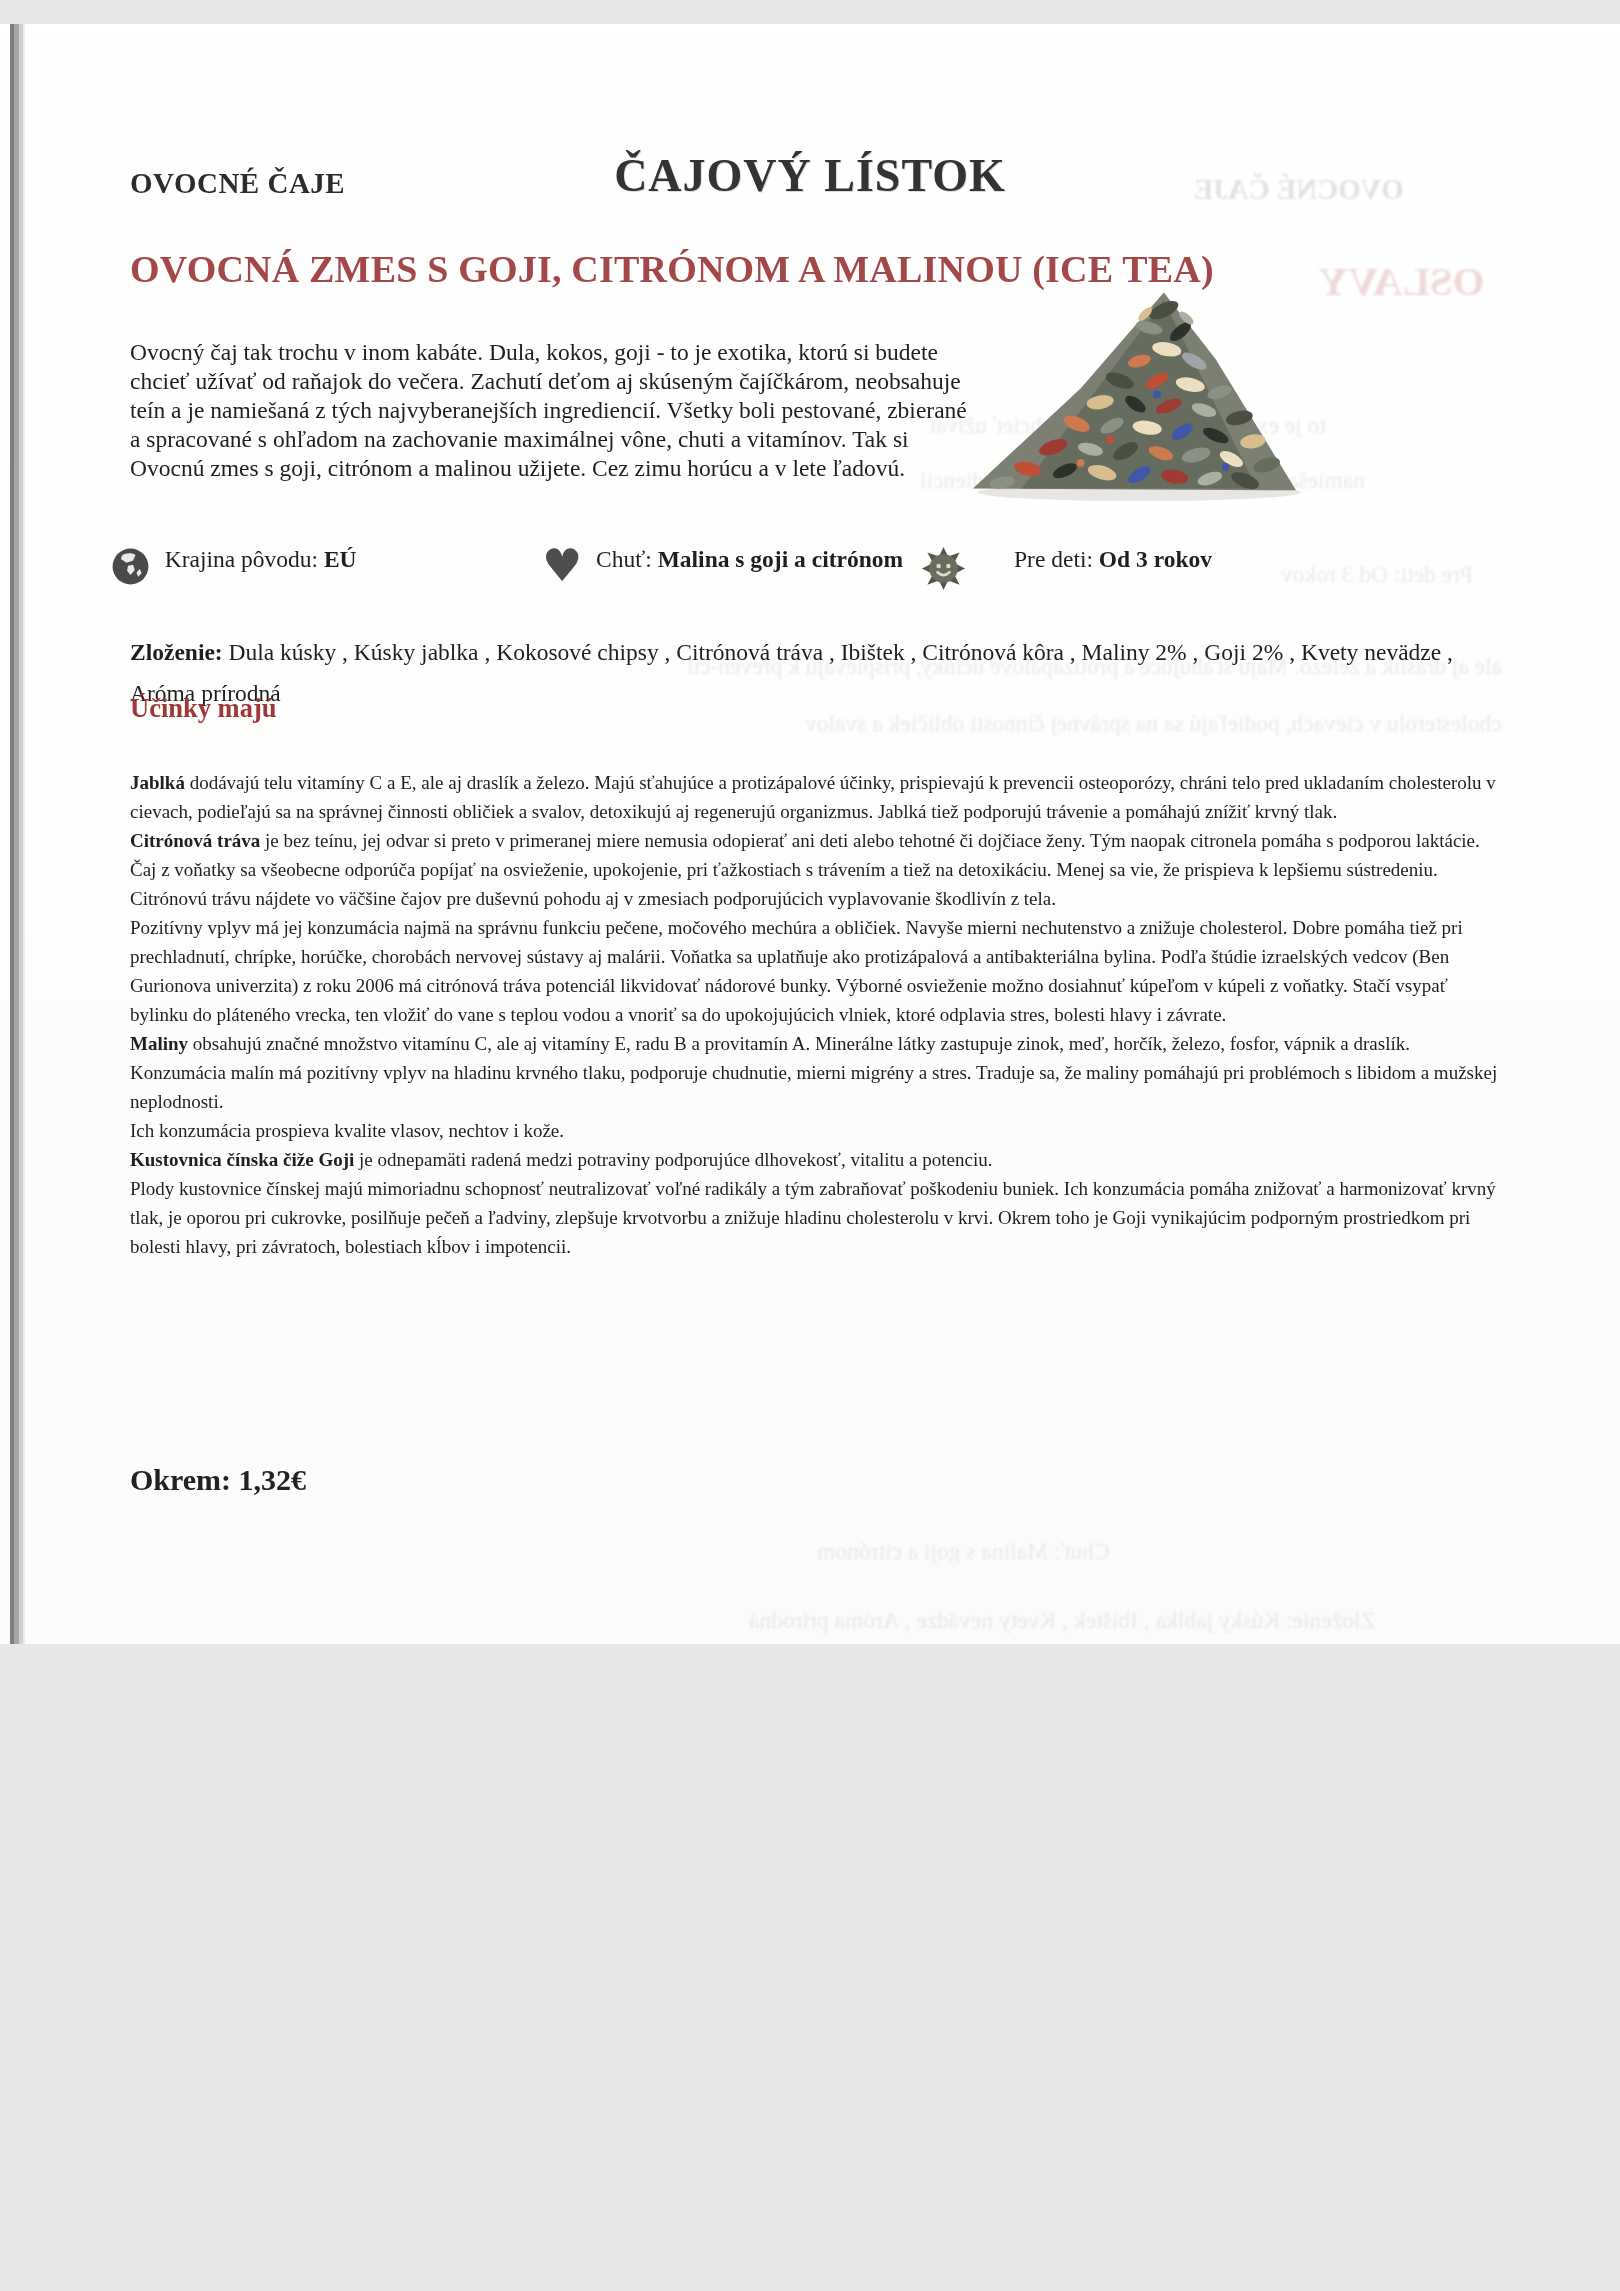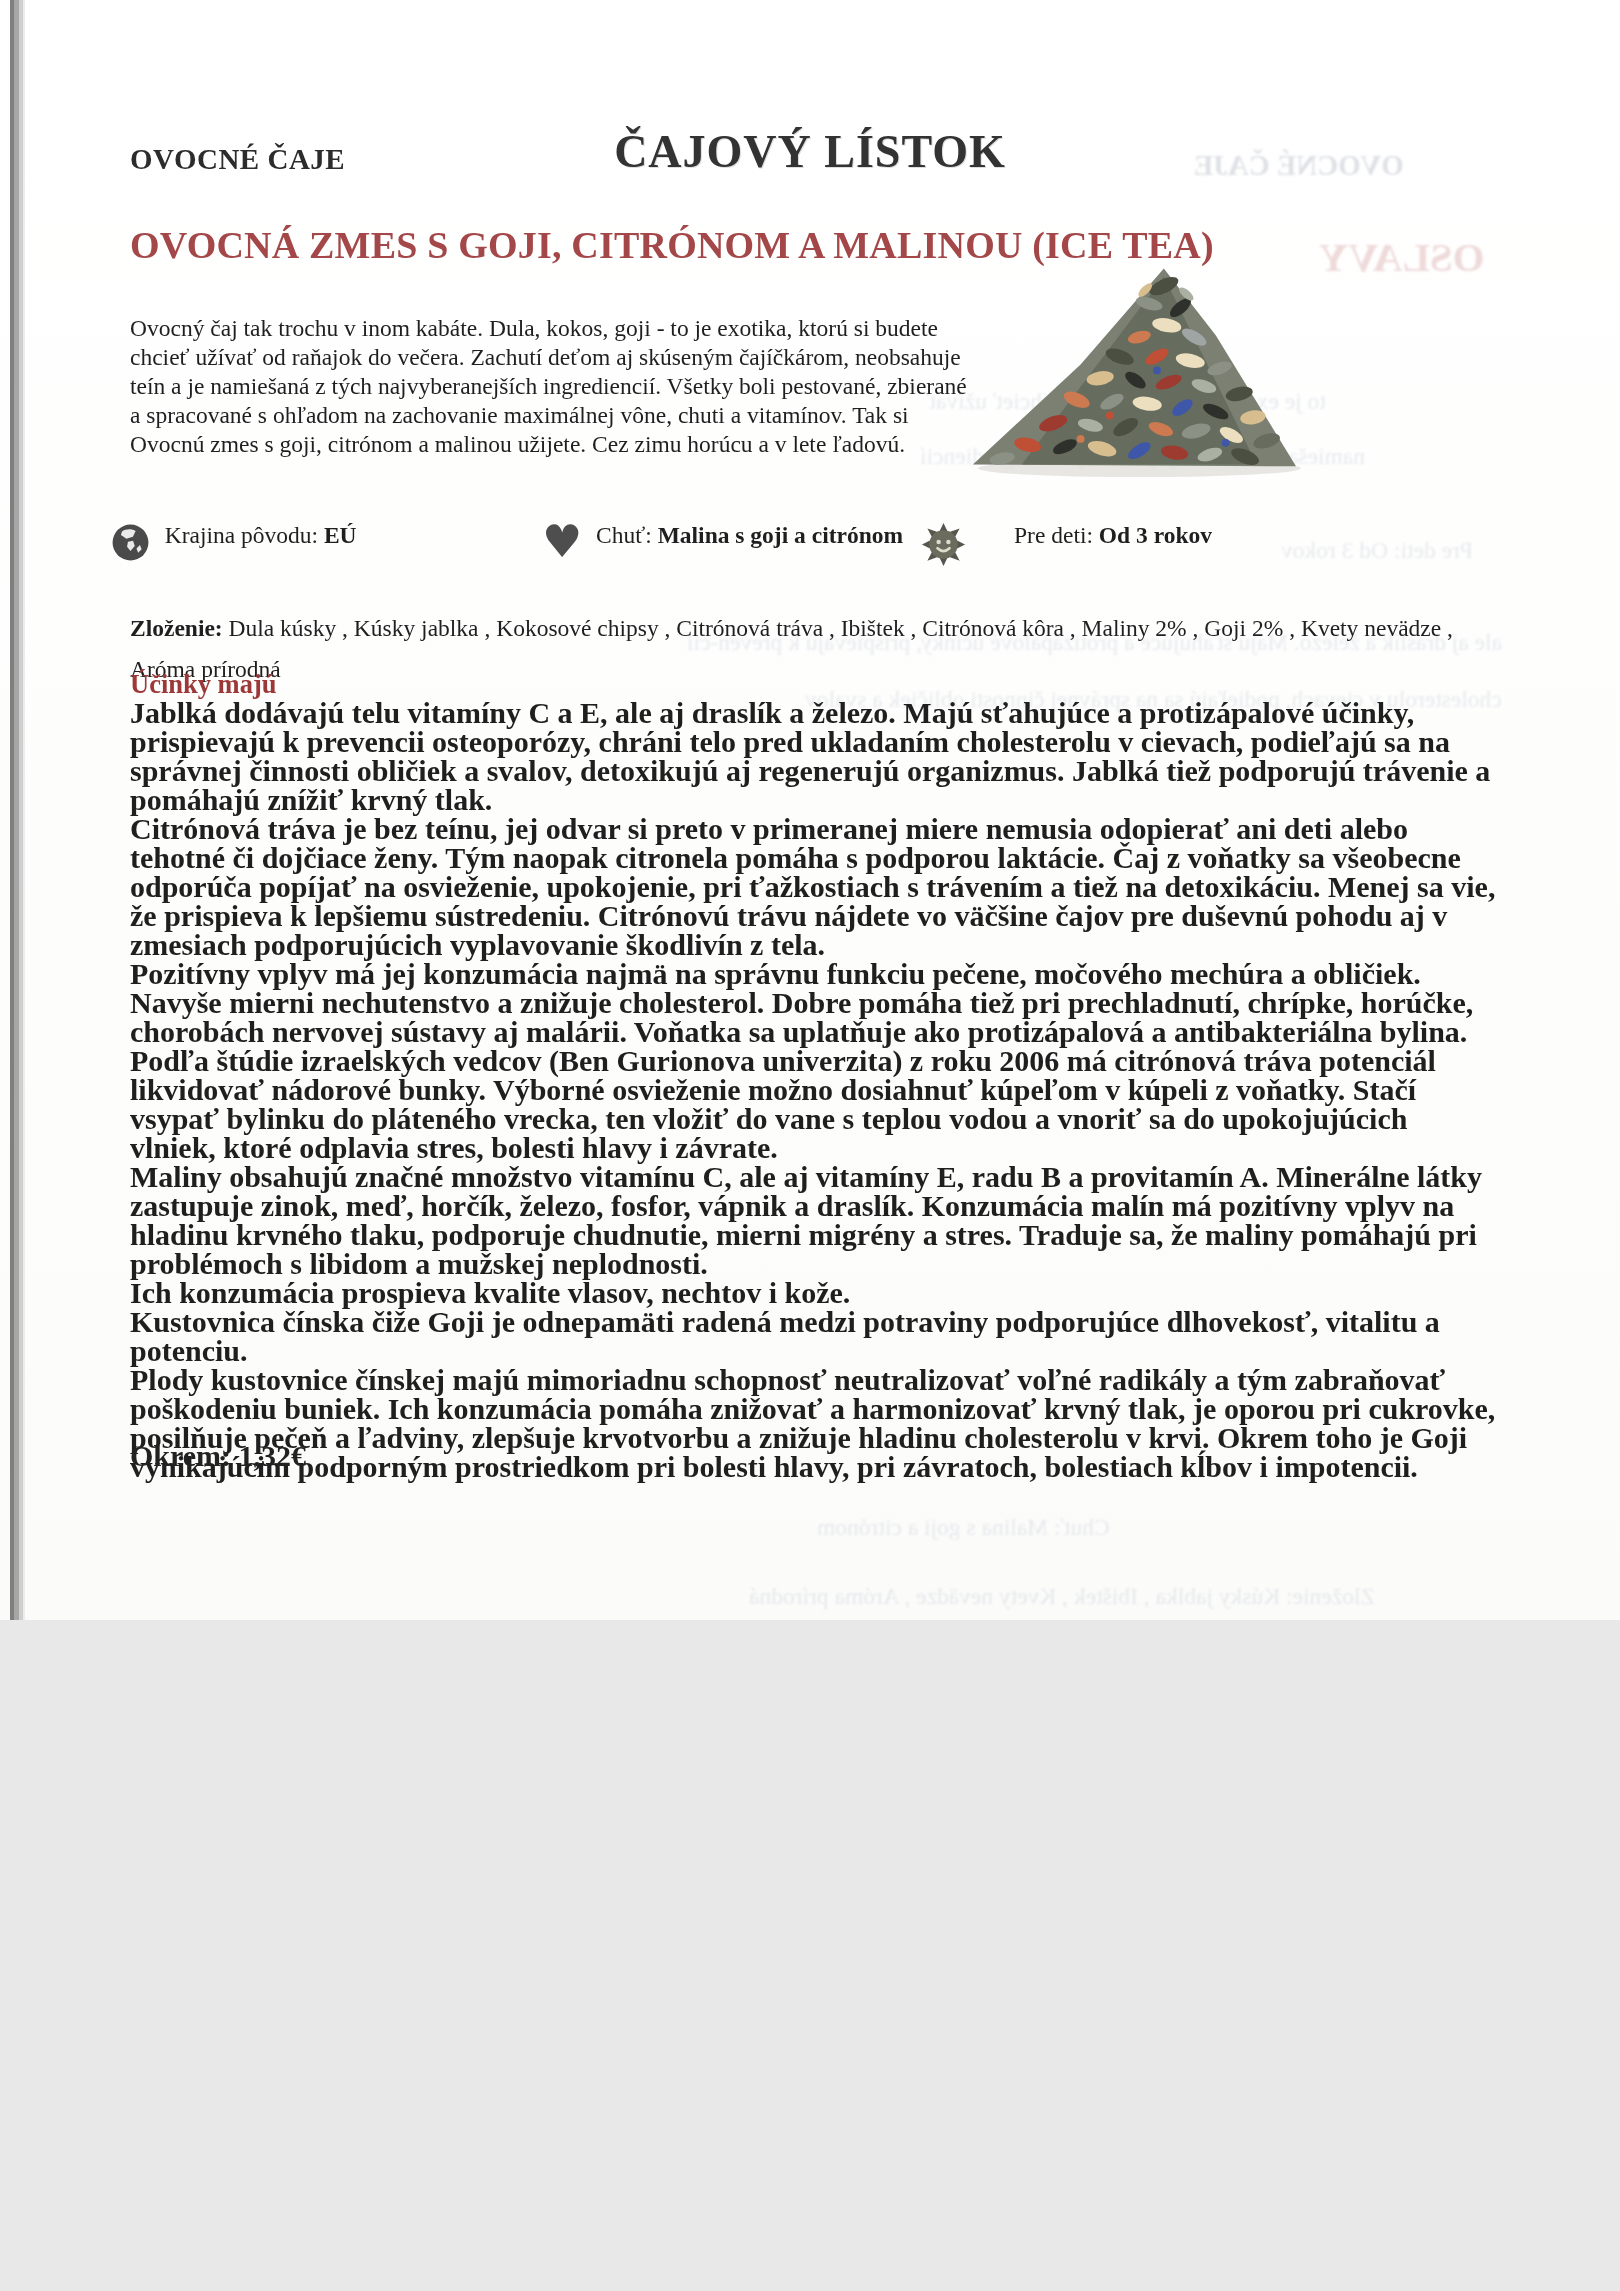--- a/index.html
+++ b/index.html
@@ -1,20 +1,21 @@
 <!DOCTYPE html>
 <html><head>
 <meta charset="utf-8">
 <style>
   html,body{margin:0;padding:0;background:#e8e8e8;}
   .page{
     position:relative;width:1620px;height:1620px;overflow:hidden;
     background:linear-gradient(180deg,#ffffff 0%,#fdfdfc 60%,#fbfbfa 100%);
     font-family:"Liberation Serif","DejaVu Serif",serif;
     color:#1f1f1f;
+    margin-top:24px;
   }
   
   .scan-edge-left{position:absolute;left:9.8px;top:0;width:15.7px;height:2292px;
     background:linear-gradient(to right,#7f7f7f 0 3.9px,#a6a6a6 3.9px 8.8px,#cfcfcf 8.8px 12.7px,#ececec 12.7px 15.7px);}
   .scan-edge-bottom{position:absolute;left:83px;top:2274px;width:1047px;height:12.7px;background:#141414;border-radius:2px;}
   
   .section-label{position:absolute;left:130px;top:143px;font-size:29px;font-weight:bold;letter-spacing:0.5px;color:#2c2c2c;}
   .doc-title{position:absolute;left:50%;transform:translateX(-50%);top:125px;font-size:46px;font-weight:bold;letter-spacing:1px;color:#333;text-shadow:1px 1px 0 rgba(120,120,120,.25);}
   .product-title{position:absolute;left:130px;top:223px;font-size:38px;font-weight:bold;color:#a34749;letter-spacing:0.2px;white-space:nowrap;text-align:center;}
   
@@ -26,21 +27,21 @@
   .attr-1{left:110px;} .attr-2{left:542px;} .attr-3{left:921px;gap:48px;}
   .attr-item .txt{font-size:23.5px;white-space:nowrap;}
   .attr-item .val{font-weight:bold;}
   .icon-globe svg,.icon-child svg{display:block;}
   .icon-heart{font-size:45px;line-height:39px;color:#4e4e4e;font-family:"DejaVu Sans",sans-serif;}
   
   .composition{position:absolute;left:130px;top:584px;width:1345px;font-size:23.5px;line-height:41px;}
   .composition strong{font-weight:bold;}
   
   .effects-heading{position:absolute;left:130px;top:669px;font-size:26.5px;font-weight:bold;color:#9d3838;}
-  .bodytext{position:absolute;left:130px;top:698px;width:1370px;font-size:30px;line-height:29px;font-weight:bold;}
+  .bodytext{position:absolute;left:130px;top:744px;width:1370px;font-size:19px;line-height:29px;}
   .bodytext p{margin:0;}
   
   .price{position:absolute;left:130px;top:1439px;font-size:30px;font-weight:bold;color:#222;}
   
   .ghost{position:absolute;transform:scaleX(-1);color:#99a1b3;opacity:.30;filter:blur(1.1px);
     white-space:nowrap;font-size:23.5px;pointer-events:none;}
   .ghost.hdr{font-size:29px;font-weight:bold;opacity:.38;color:#aab0bd;}
   .ghost.pink{font-size:41px;font-weight:bold;color:#dbaeae;opacity:.45;}
   .ghost.bold{font-weight:bold;opacity:.34;}
   .ghost.small{opacity:.22;}

